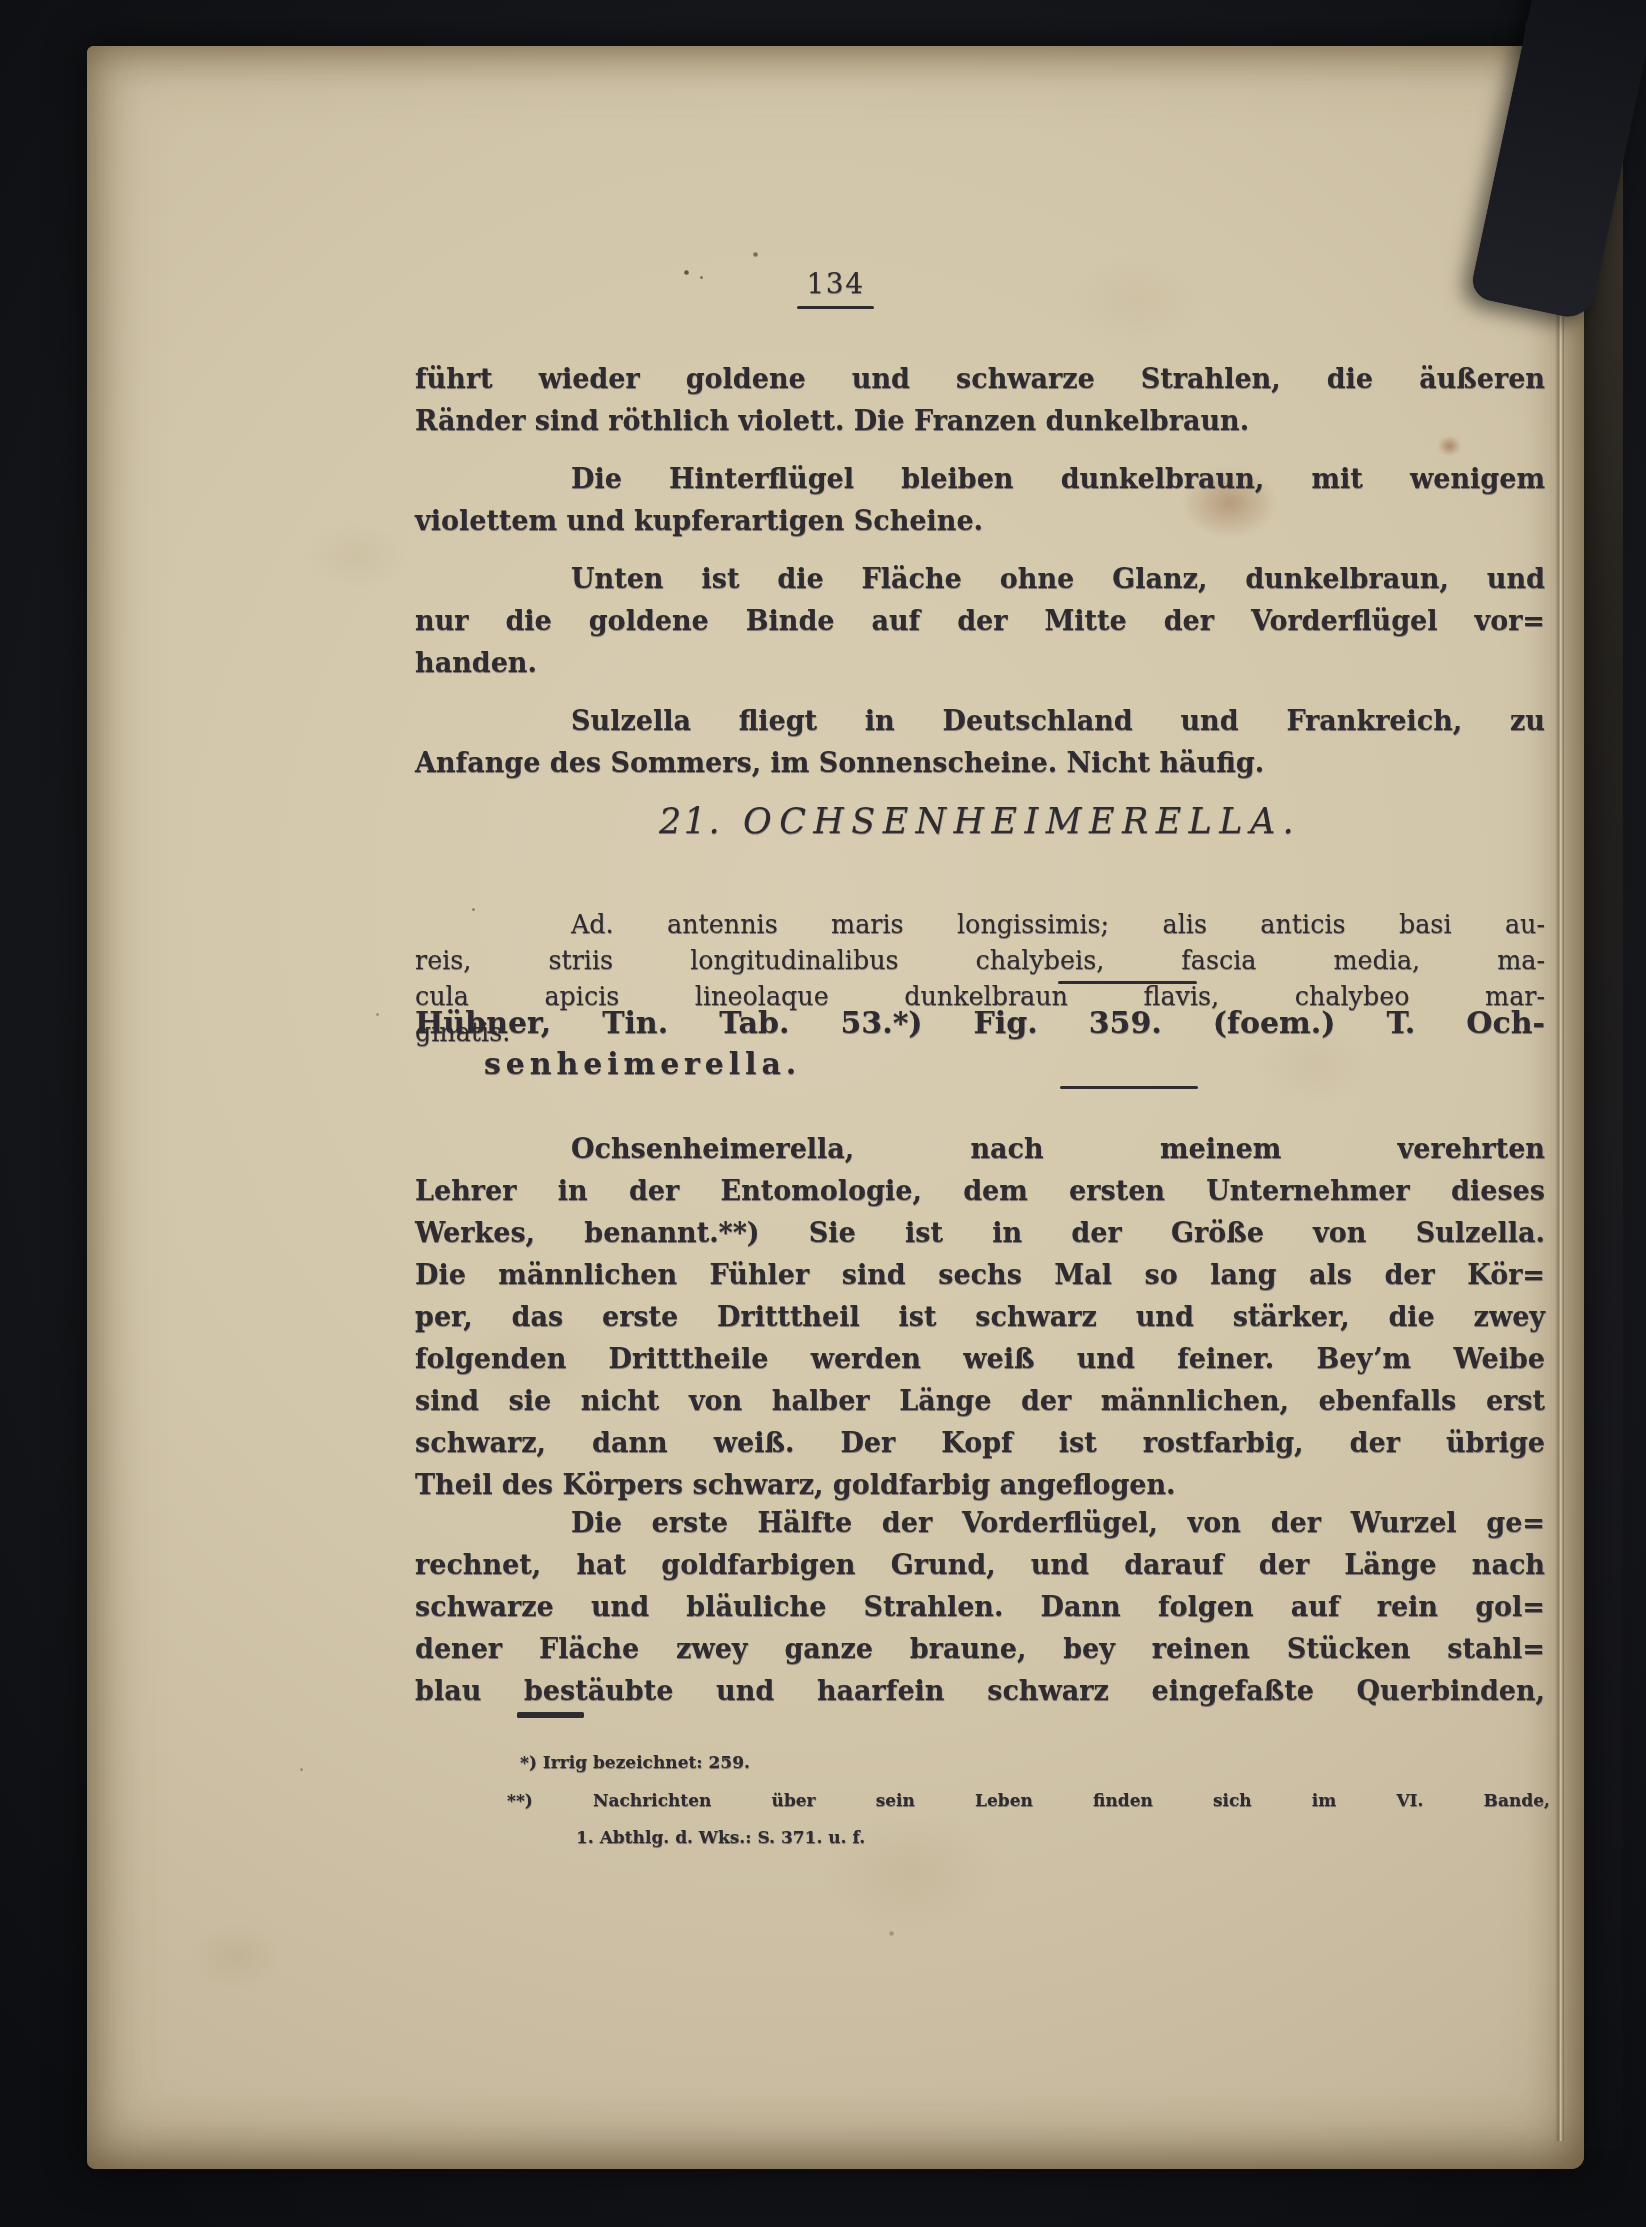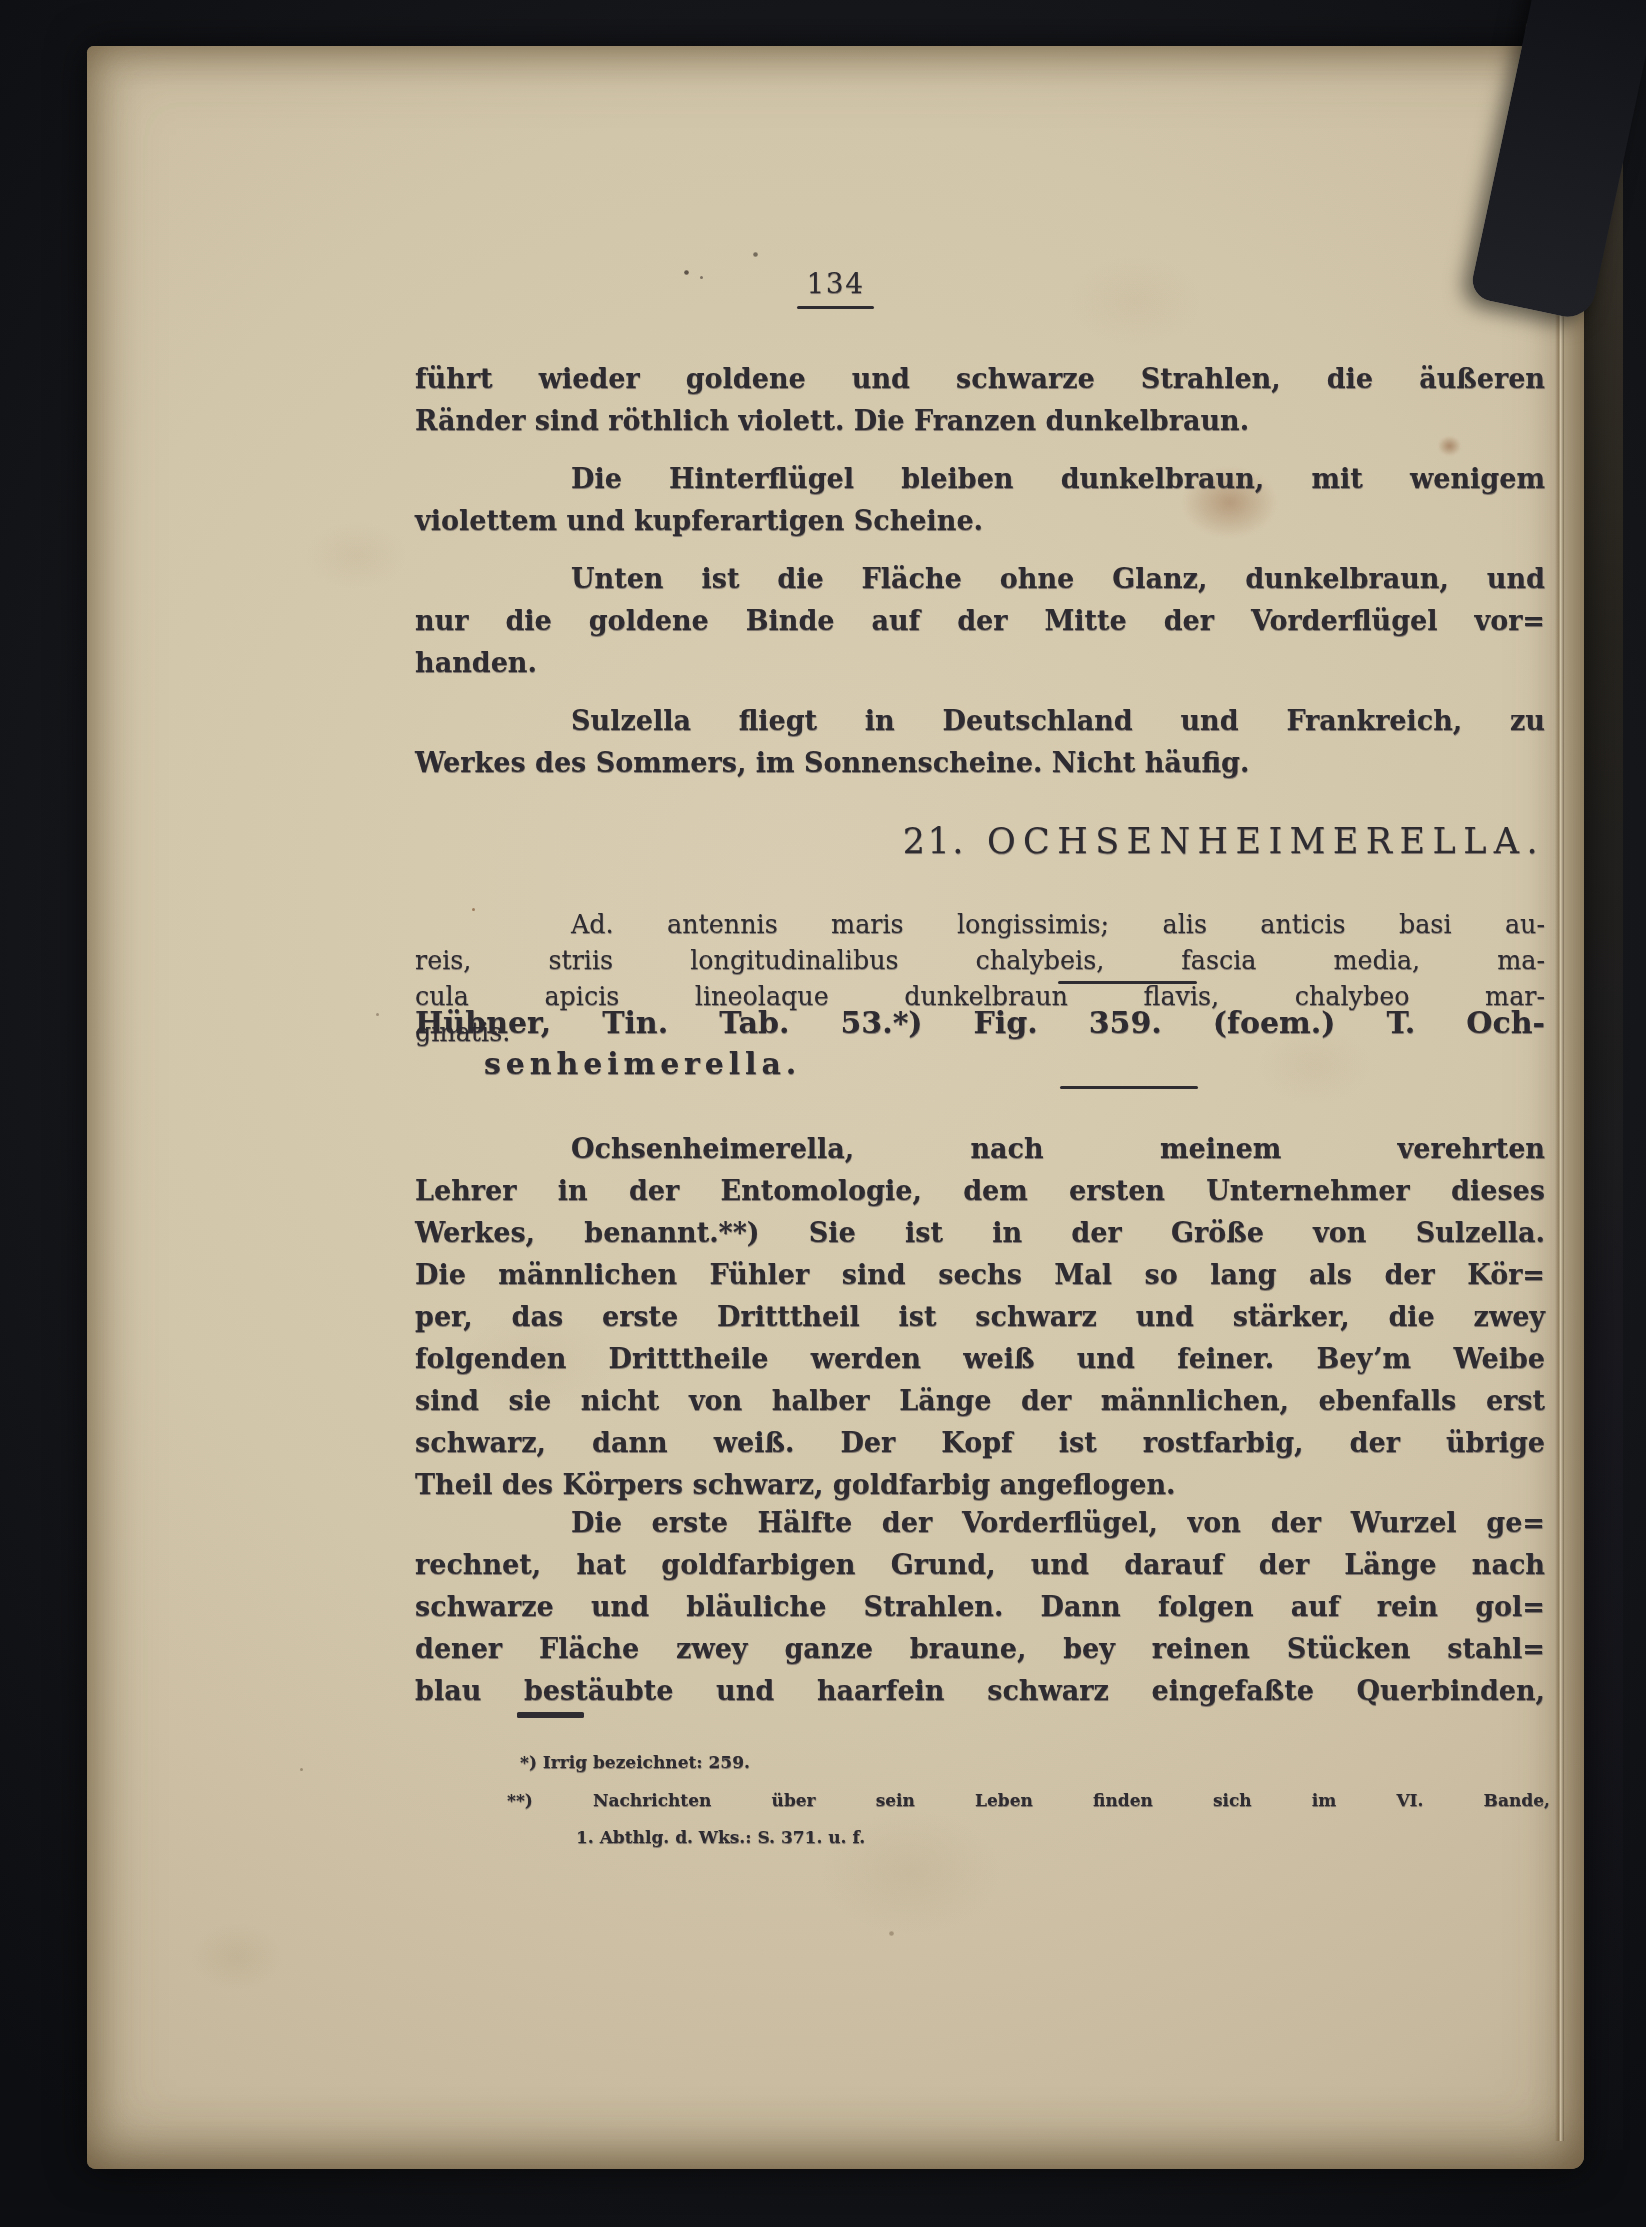--- a/index.html
+++ b/index.html
@@ -66,21 +66,21 @@
   .pageno{font-size:28px;letter-spacing:1.6px;display:inline-block;}
   .pageno-rule{width:77px;height:3.3px;background:#2e2b31;margin:5.7px auto 0;border-radius:1.6px;}
   .col{position:absolute;left:328px;width:1130px;}
   .fraktur{font-weight:bold;font-size:27px;line-height:42px;}
   .line{text-align:justify;text-align-last:justify;white-space:normal;}
   .line.short{text-align-last:left;}
   .indent{text-indent:156px;margin-top:16px;}
   .indent-sm{text-indent:69px;}
   .block-body{top:312px;}
   .gap-top{margin-top:3.3px;}
-  .heading{top:772px;text-align:right;font-size:35px;line-height:46px;}
+  .heading{top:752px;text-align:center;font-style:italic;font-size:35px;line-height:46px;}
   .heading .num{letter-spacing:2.5px;margin-right:21px;}
   .heading .title{letter-spacing:7.4px;}
   .latin{top:844px;font-size:25.4px;line-height:36px;font-weight:normal;}
   .reference{top:956px;font-size:30px;line-height:41px;font-weight:bold;}
   .reference .spaced{letter-spacing:4.9px;}
   .block-main{top:1066px;}
   .block-p6{top:1440px;}
   .rule{position:absolute;height:3.3px;background:#2e2b31;border-radius:1.6px;}
   .rule-1{left:971px;top:935px;width:139px;}
   .rule-2{left:973px;top:1040px;width:138px;}
@@ -118,21 +118,21 @@
       <div class="line indent">Die Hinterflügel bleiben dunkelbraun, mit wenigem</div>
       <div class="line short">violettem und kupferartigen Scheine.</div>
     </div>
     <div>
       <div class="line indent">Unten ist die Fläche ohne Glanz, dunkelbraun, und</div>
       <div class="line">nur die goldene Binde auf der Mitte der Vorderflügel vor=</div>
       <div class="line short">handen.</div>
     </div>
     <div class="gap-top">
       <div class="line indent">Sulzella fliegt in Deutschland und Frankreich, zu</div>
-      <div class="line short">Werkes des Sommers, im Sonnenscheine. Nicht häufig.</div>
+      <div class="line short">Anfange des Sommers, im Sonnenscheine. Nicht häufig.</div>
     </div>
   </div>
 
   <div class="col heading ink">
     <span class="num">21.</span><span class="title">OCHSENHEIMERELLA.</span>
   </div>
 
   <div class="col latin ink">
     <div class="line indent">Ad. antennis maris longissimis; alis anticis basi au-</div>
     <div class="line">reis, striis longitudinalibus chalybeis, fascia media, ma-</div>

